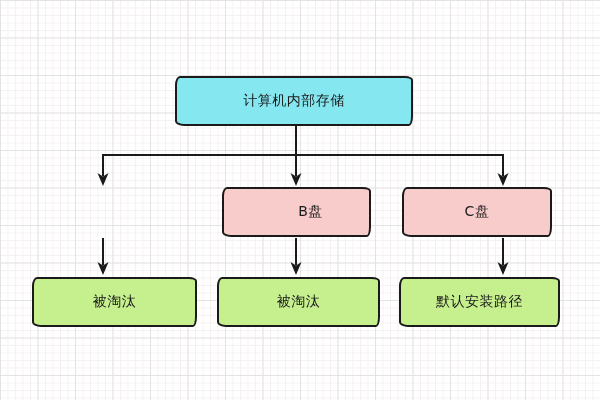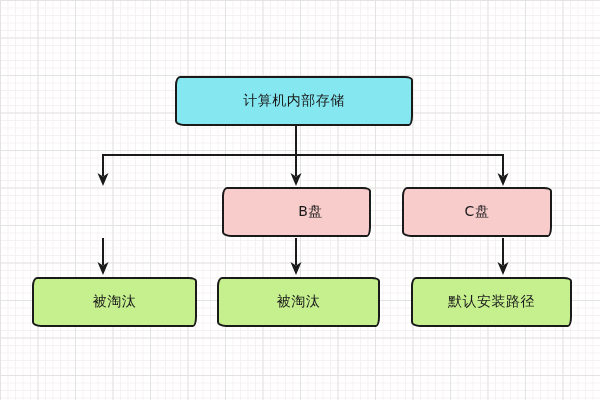--- a/index.html
+++ b/index.html
@@ -93,17 +93,17 @@
   </div>
 
   <div class="node" id="node-o1" style="background-color: rgb(198, 240, 142); border-color: rgb(26, 26, 26);">
     <span class="label">被淘汰</span>
   </div>
 
   <div class="node" id="node-o2" style="background-color: rgb(198, 240, 142); border-color: rgb(26, 26, 26);">
     <span class="label">被淘汰</span>
   </div>
 
-  <div class="node" id="node-o3" style="background-color: rgb(198, 240, 142); border-color: rgb(26, 26, 26); margin-left: 12px;">
+  <div class="node" id="node-o3" style="background-color: rgb(198, 240, 142); border-color: rgb(26, 26, 26);">
     <span class="label">默认安装路径</span>
   </div>
 
 </div>
 
 </body></html>

